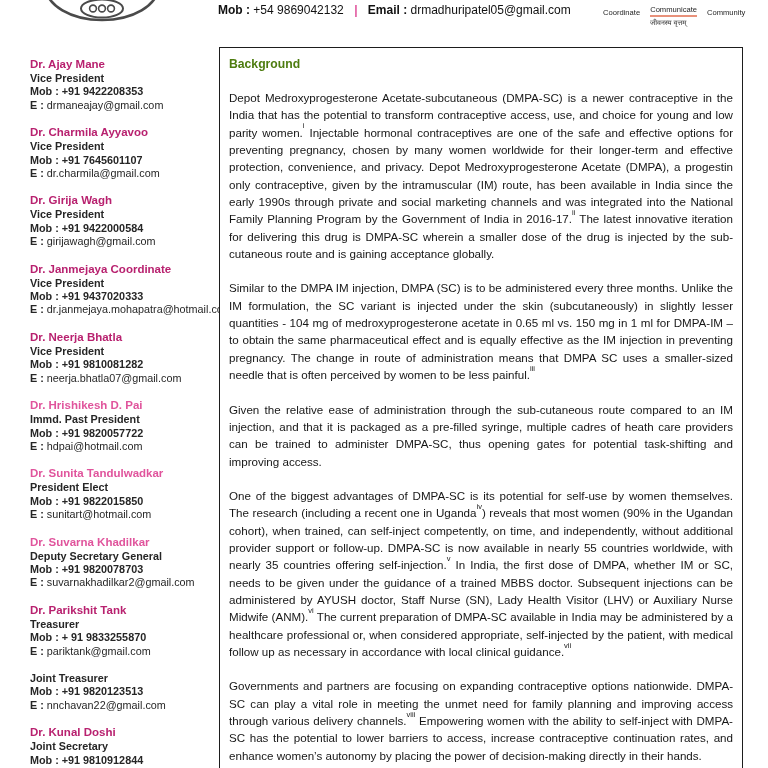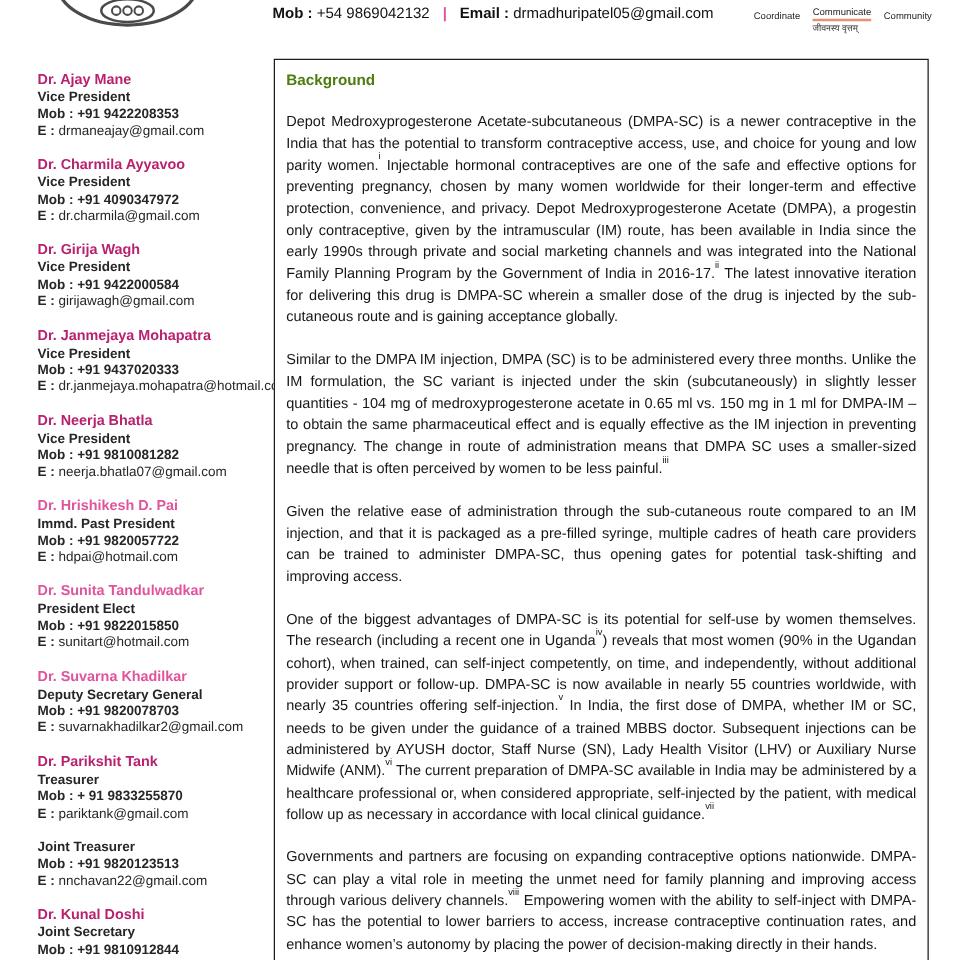--- a/index.html
+++ b/index.html
@@ -88,31 +88,31 @@
 <div class="sidebar">
     <div class="officer">
       <div class="officer-name">Dr. Ajay Mane</div>
       <div class="officer-line officer-title">Vice President</div>
       <div class="officer-line officer-mob">Mob : +91 9422208353</div>
       <div class="officer-line officer-email"><span class="lbl">E :</span> drmaneajay@gmail.com</div>
     </div>
     <div class="officer">
       <div class="officer-name">Dr. Charmila Ayyavoo</div>
       <div class="officer-line officer-title">Vice President</div>
-      <div class="officer-line officer-mob">Mob : +91 4090347972</div>
+      <div class="officer-line officer-mob">Mob : +91 7645601107</div>
       <div class="officer-line officer-email"><span class="lbl">E :</span> dr.charmila@gmail.com</div>
     </div>
     <div class="officer">
       <div class="officer-name">Dr. Girija Wagh</div>
       <div class="officer-line officer-title">Vice President</div>
       <div class="officer-line officer-mob">Mob : +91 9422000584</div>
       <div class="officer-line officer-email"><span class="lbl">E :</span> girijawagh@gmail.com</div>
     </div>
     <div class="officer">
-      <div class="officer-name">Dr. Janmejaya Mohapatra</div>
+      <div class="officer-name">Dr. Janmejaya Coordinate</div>
       <div class="officer-line officer-title">Vice President</div>
       <div class="officer-line officer-mob">Mob : +91 9437020333</div>
       <div class="officer-line officer-email"><span class="lbl">E :</span> dr.janmejaya.mohapatra@hotmail.com</div>
     </div>
     <div class="officer">
       <div class="officer-name">Dr. Neerja Bhatla</div>
       <div class="officer-line officer-title">Vice President</div>
       <div class="officer-line officer-mob">Mob : +91 9810081282</div>
       <div class="officer-line officer-email"><span class="lbl">E :</span> neerja.bhatla07@gmail.com</div>
     </div>

